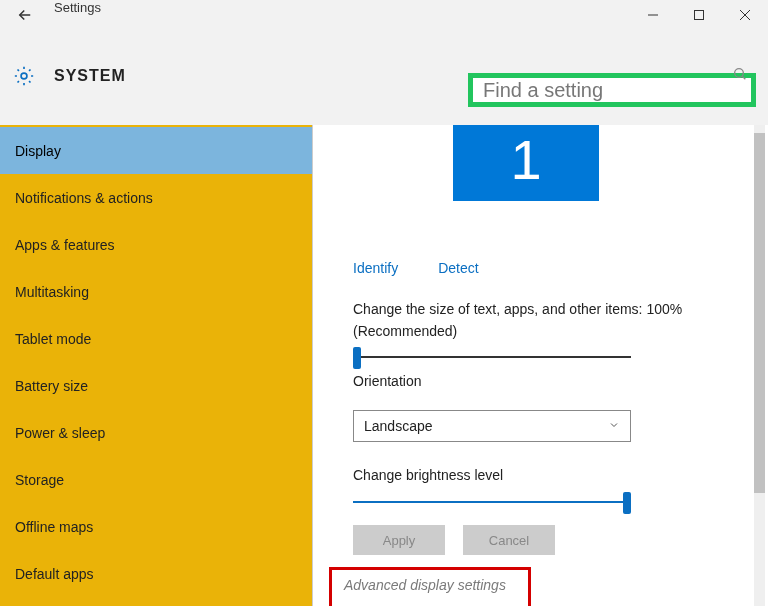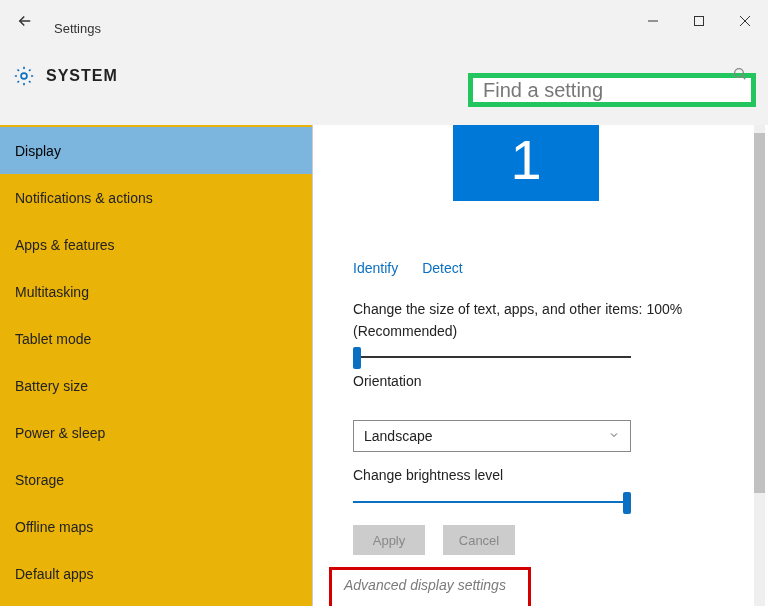--- a/index.html
+++ b/index.html
@@ -1,49 +1,49 @@
 <!DOCTYPE html>
 <html><head>
 <meta charset="utf-8">
 <style>
   * { margin: 0; padding: 0; box-sizing: border-box; }
   html, body { width: 768px; height: 606px; overflow: hidden; font-family: "Segoe UI", Arial, sans-serif; background: #f2f2f2; color: #000; }
-  .titlebar { height: 36px; display: flex; align-items: flex-end; padding: 0 0 0 10px; background: #f2f2f2; }
+  .titlebar { height: 36px; display: flex; align-items: flex-start; padding: 0 0 0 10px; background: #f2f2f2; }
   .back-arrow { width: 30px; height: 30px; display: flex; align-items: center; justify-content: center; cursor: pointer; }
   .titlebar-title { margin-left: 14px; font-size: 13px; color: #333; }
   .win-controls { margin-left: auto; display: flex; }
   .win-btn { width: 46px; height: 30px; display: flex; align-items: center; justify-content: center; cursor: pointer; }
   .header-row { display: flex; align-items: center; padding: 8px 12px 18px 12px; }
   .gear { width: 24px; height: 24px; display: flex; align-items: center; justify-content: center; }
-  .system-label { margin-left: 10px; font-size: 16px; font-weight: 600; letter-spacing: 1px; color: #222; }
+  .system-label { margin-left: 18px; font-size: 16px; font-weight: 600; letter-spacing: 1px; color: #222; }
   .search-wrap { margin-left: auto; position: relative; }
   .search-input { width: 288px; height: 34px; border: 5px solid #22c55e; background: #fff; padding: 0 34px 0 10px; font-size: 20px; color: #555; margin-top: 29px; }
   .search-input::placeholder { color: #777; }
   .search-icon { position: absolute; right: 8px; top: 50%; transform: translateY(-50%); color: #888; }
   .body-area { display: flex; height: calc(606px - 36px - 60px); }
   .sidebar { width: 312px; background: #eab308; padding-top: 2px; }
   .nav-item { height: 47px; display: flex; align-items: center; padding-left: 15px; font-size: 14px; color: #222; cursor: pointer; }
   .nav-item.selected { background: #7cb5dd; color: #000; }
   .divider { width: 1px; background: #ccc; }
   .content { flex: 1; position: relative; background: #fff; overflow: hidden; }
   .monitor-box { position: absolute; left: 140px; top: -8px; width: 146px; height: 84px; background: #0078d7; color: #fff; display: flex; align-items: center; justify-content: center; font-size: 56px; font-weight: 300; }
-  .link-row { position: absolute; left: 40px; top: 135px; display: flex; gap: 24px; font-size: 14px; }
+  .link-row { position: absolute; left: 40px; top: 135px; display: flex; gap: 40px; font-size: 14px; }
   .link { color: #0b6fc2; cursor: pointer; }
   .scale-text { position: absolute; left: 40px; top: 174px; font-size: 14px; color: #222; line-height: 1.55; width: 340px; }
   .slider1 { position: absolute; left: 40px; top: 222px; width: 278px; height: 20px; }
   .slider-track { position: absolute; top: 9px; height: 2px; background: #333; }
   .slider-thumb { position: absolute; top: 0; width: 8px; height: 22px; background: #0b6fc2; border-radius: 2px; }
   .orient-label { position: absolute; left: 40px; top: 248px; font-size: 14px; color: #222; }
-  .select-box { position: absolute; left: 40px; top: 295px; width: 278px; height: 32px; border: 1px solid #888; display: flex; align-items: center; padding: 0 10px; font-size: 14px; color: #222; background: #fff; cursor: pointer; justify-content: flex-end; }
+  .select-box { position: absolute; left: 40px; top: 285px; width: 278px; height: 32px; border: 1px solid #888; display: flex; align-items: center; padding: 0 10px; font-size: 14px; color: #222; background: #fff; cursor: pointer; justify-content: flex-end; }
   .select-chevron { margin-left: auto; color: #555; }
   .bright-label { position: absolute; left: 40px; top: 342px; font-size: 14px; color: #222; }
   .slider2 { position: absolute; left: 40px; top: 367px; width: 278px; height: 20px; }
   .slider2 .slider-track { background: #0b6fc2; }
   .btn-row { position: absolute; left: 40px; top: 400px; display: flex; gap: 18px; }
-  .btn-disabled { width: 72px; height: 30px; background: #ccc; color: #888; display: flex; align-items: center; justify-content: center; font-size: 13px; }
+  .btn-disabled { width: 92px; height: 30px; background: #ccc; color: #888; display: flex; align-items: center; justify-content: center; font-size: 13px; }
   .adv-wrap { position: absolute; left: 16px; top: 442px; border: 3px solid #d40000; padding: 6px 22px 12px 12px; font-style: italic; }
   .adv-text { font-size: 14px; color: #7a7a7a; cursor: pointer; }
   .vscroll { position: absolute; right: 3px; top: 0; width: 11px; height: 100%; background: #efefef; }
   .vscroll-thumb { position: absolute; right: 0; top: 8px; width: 11px; height: 360px; background: #c1c1c1; }
 </style>
 </head>
 <body>
 
 <div class="titlebar">
   <div class="back-arrow">

